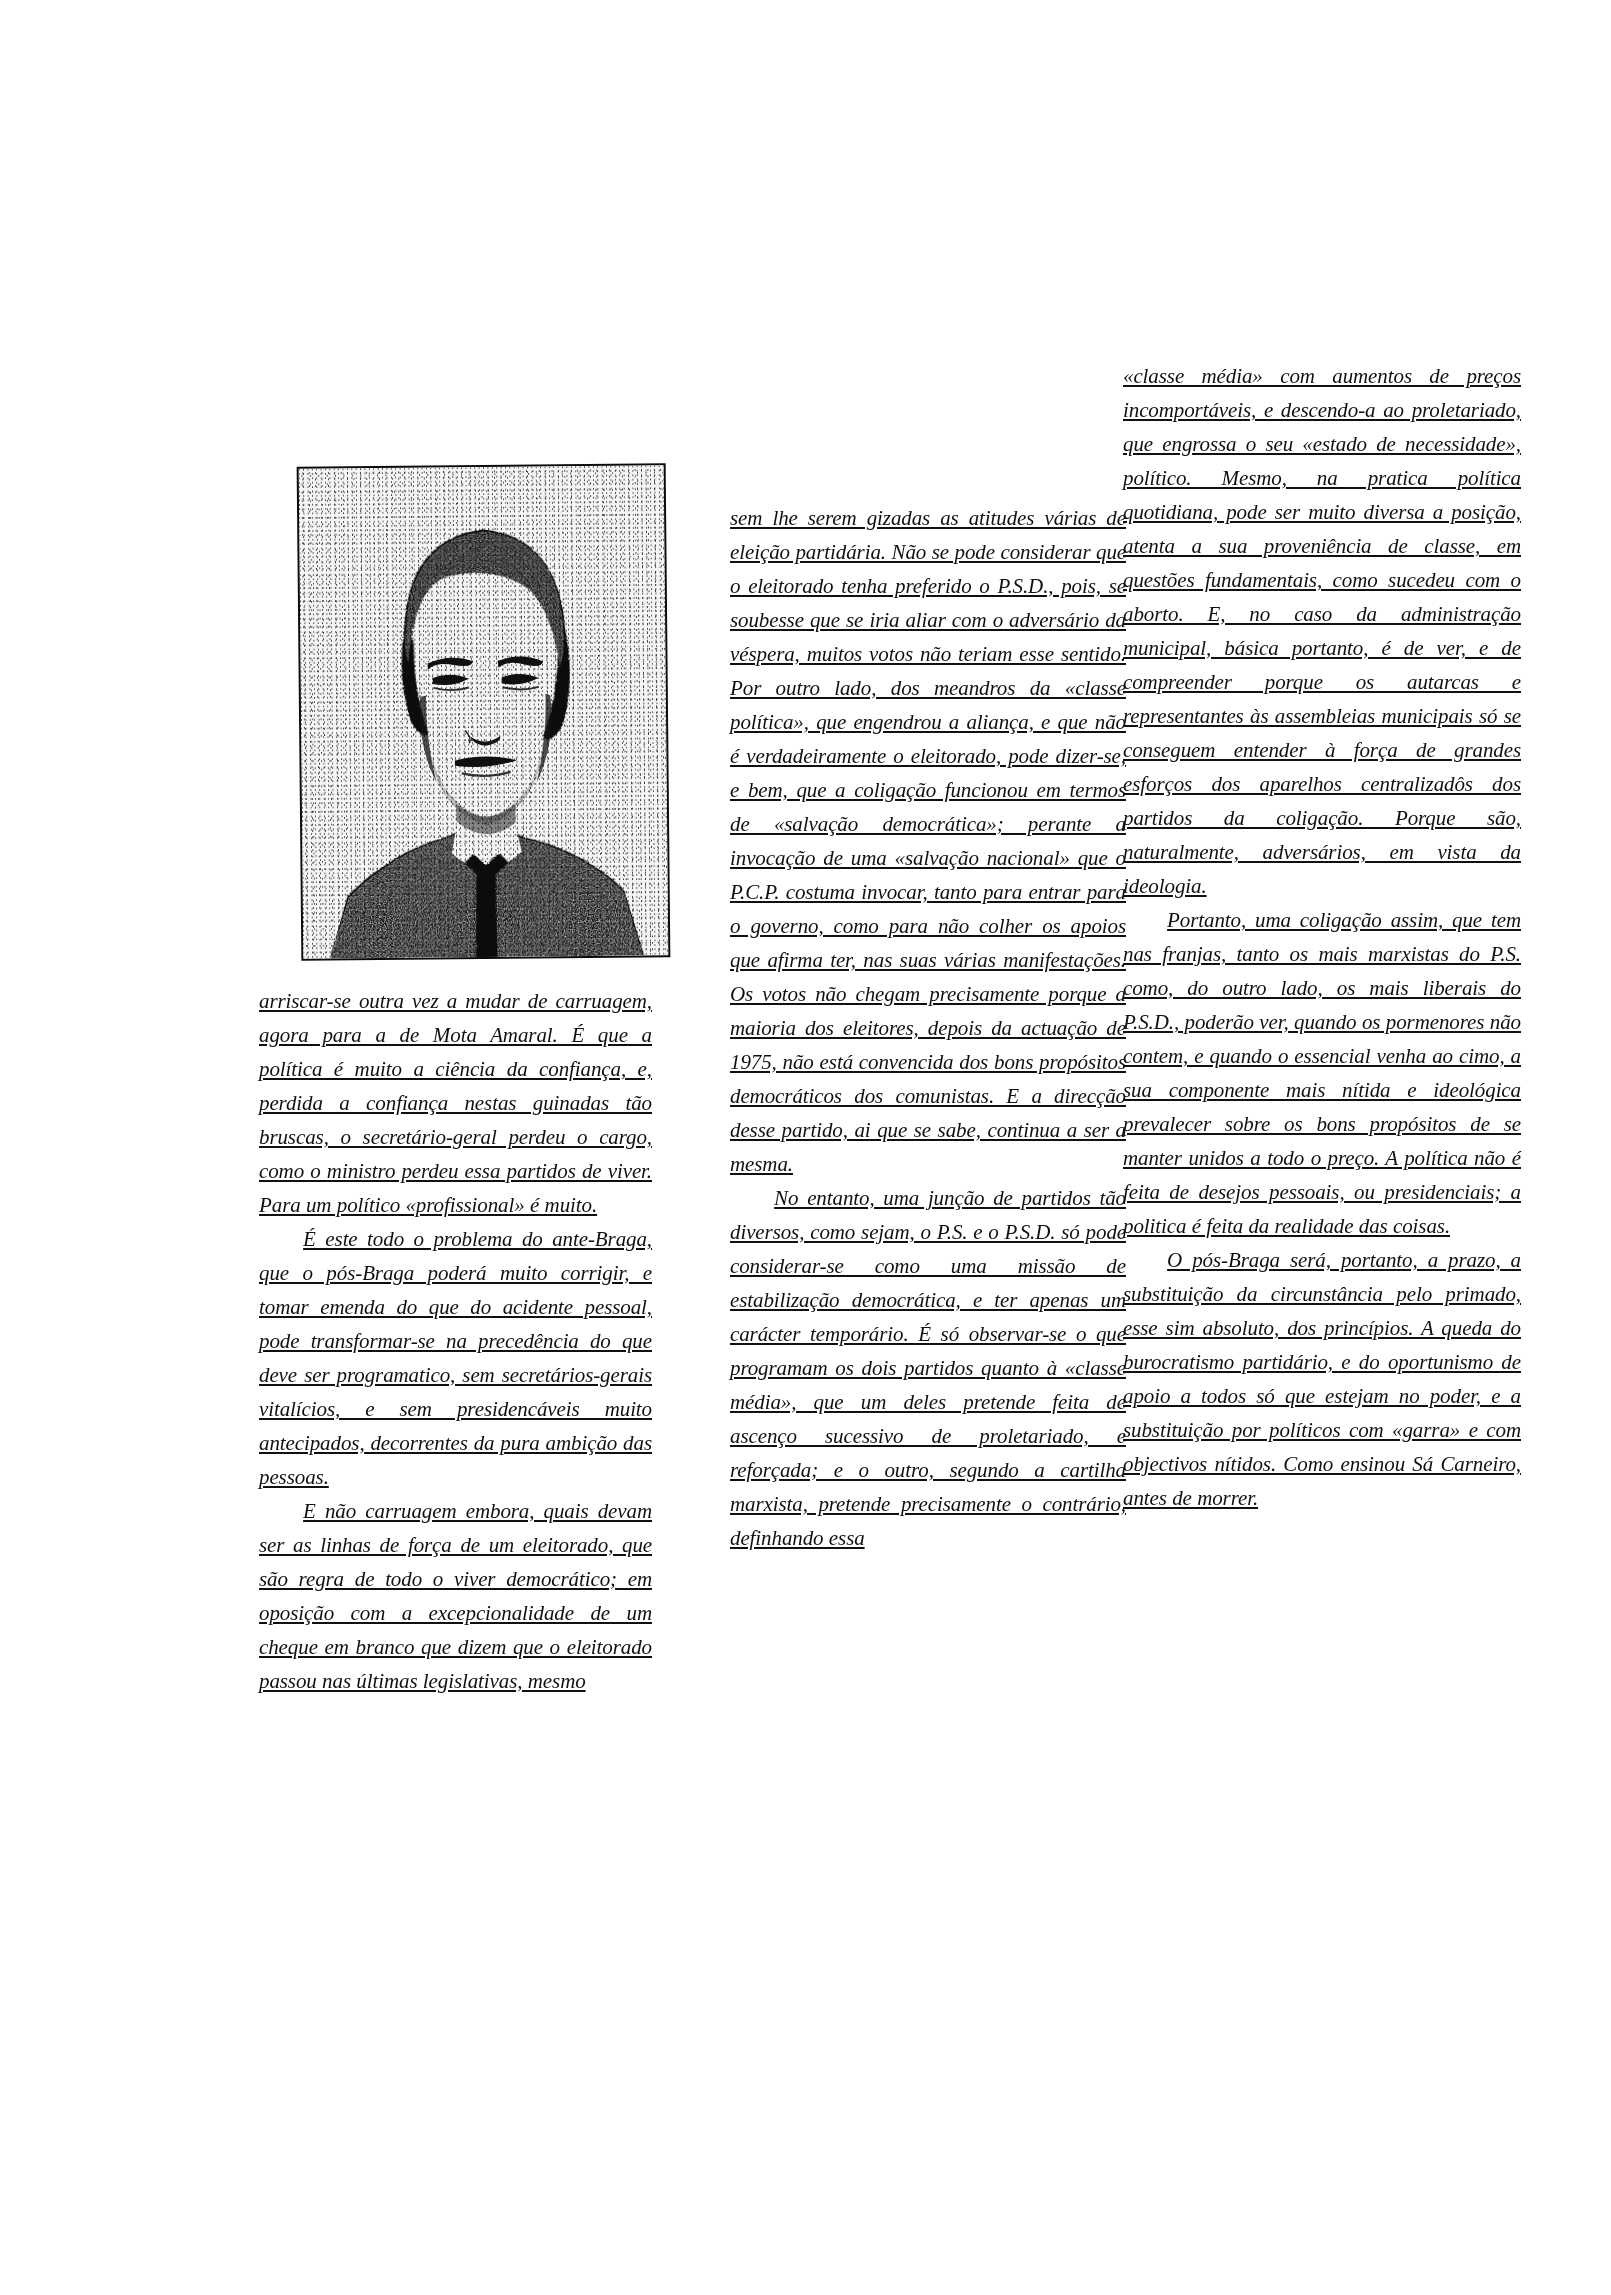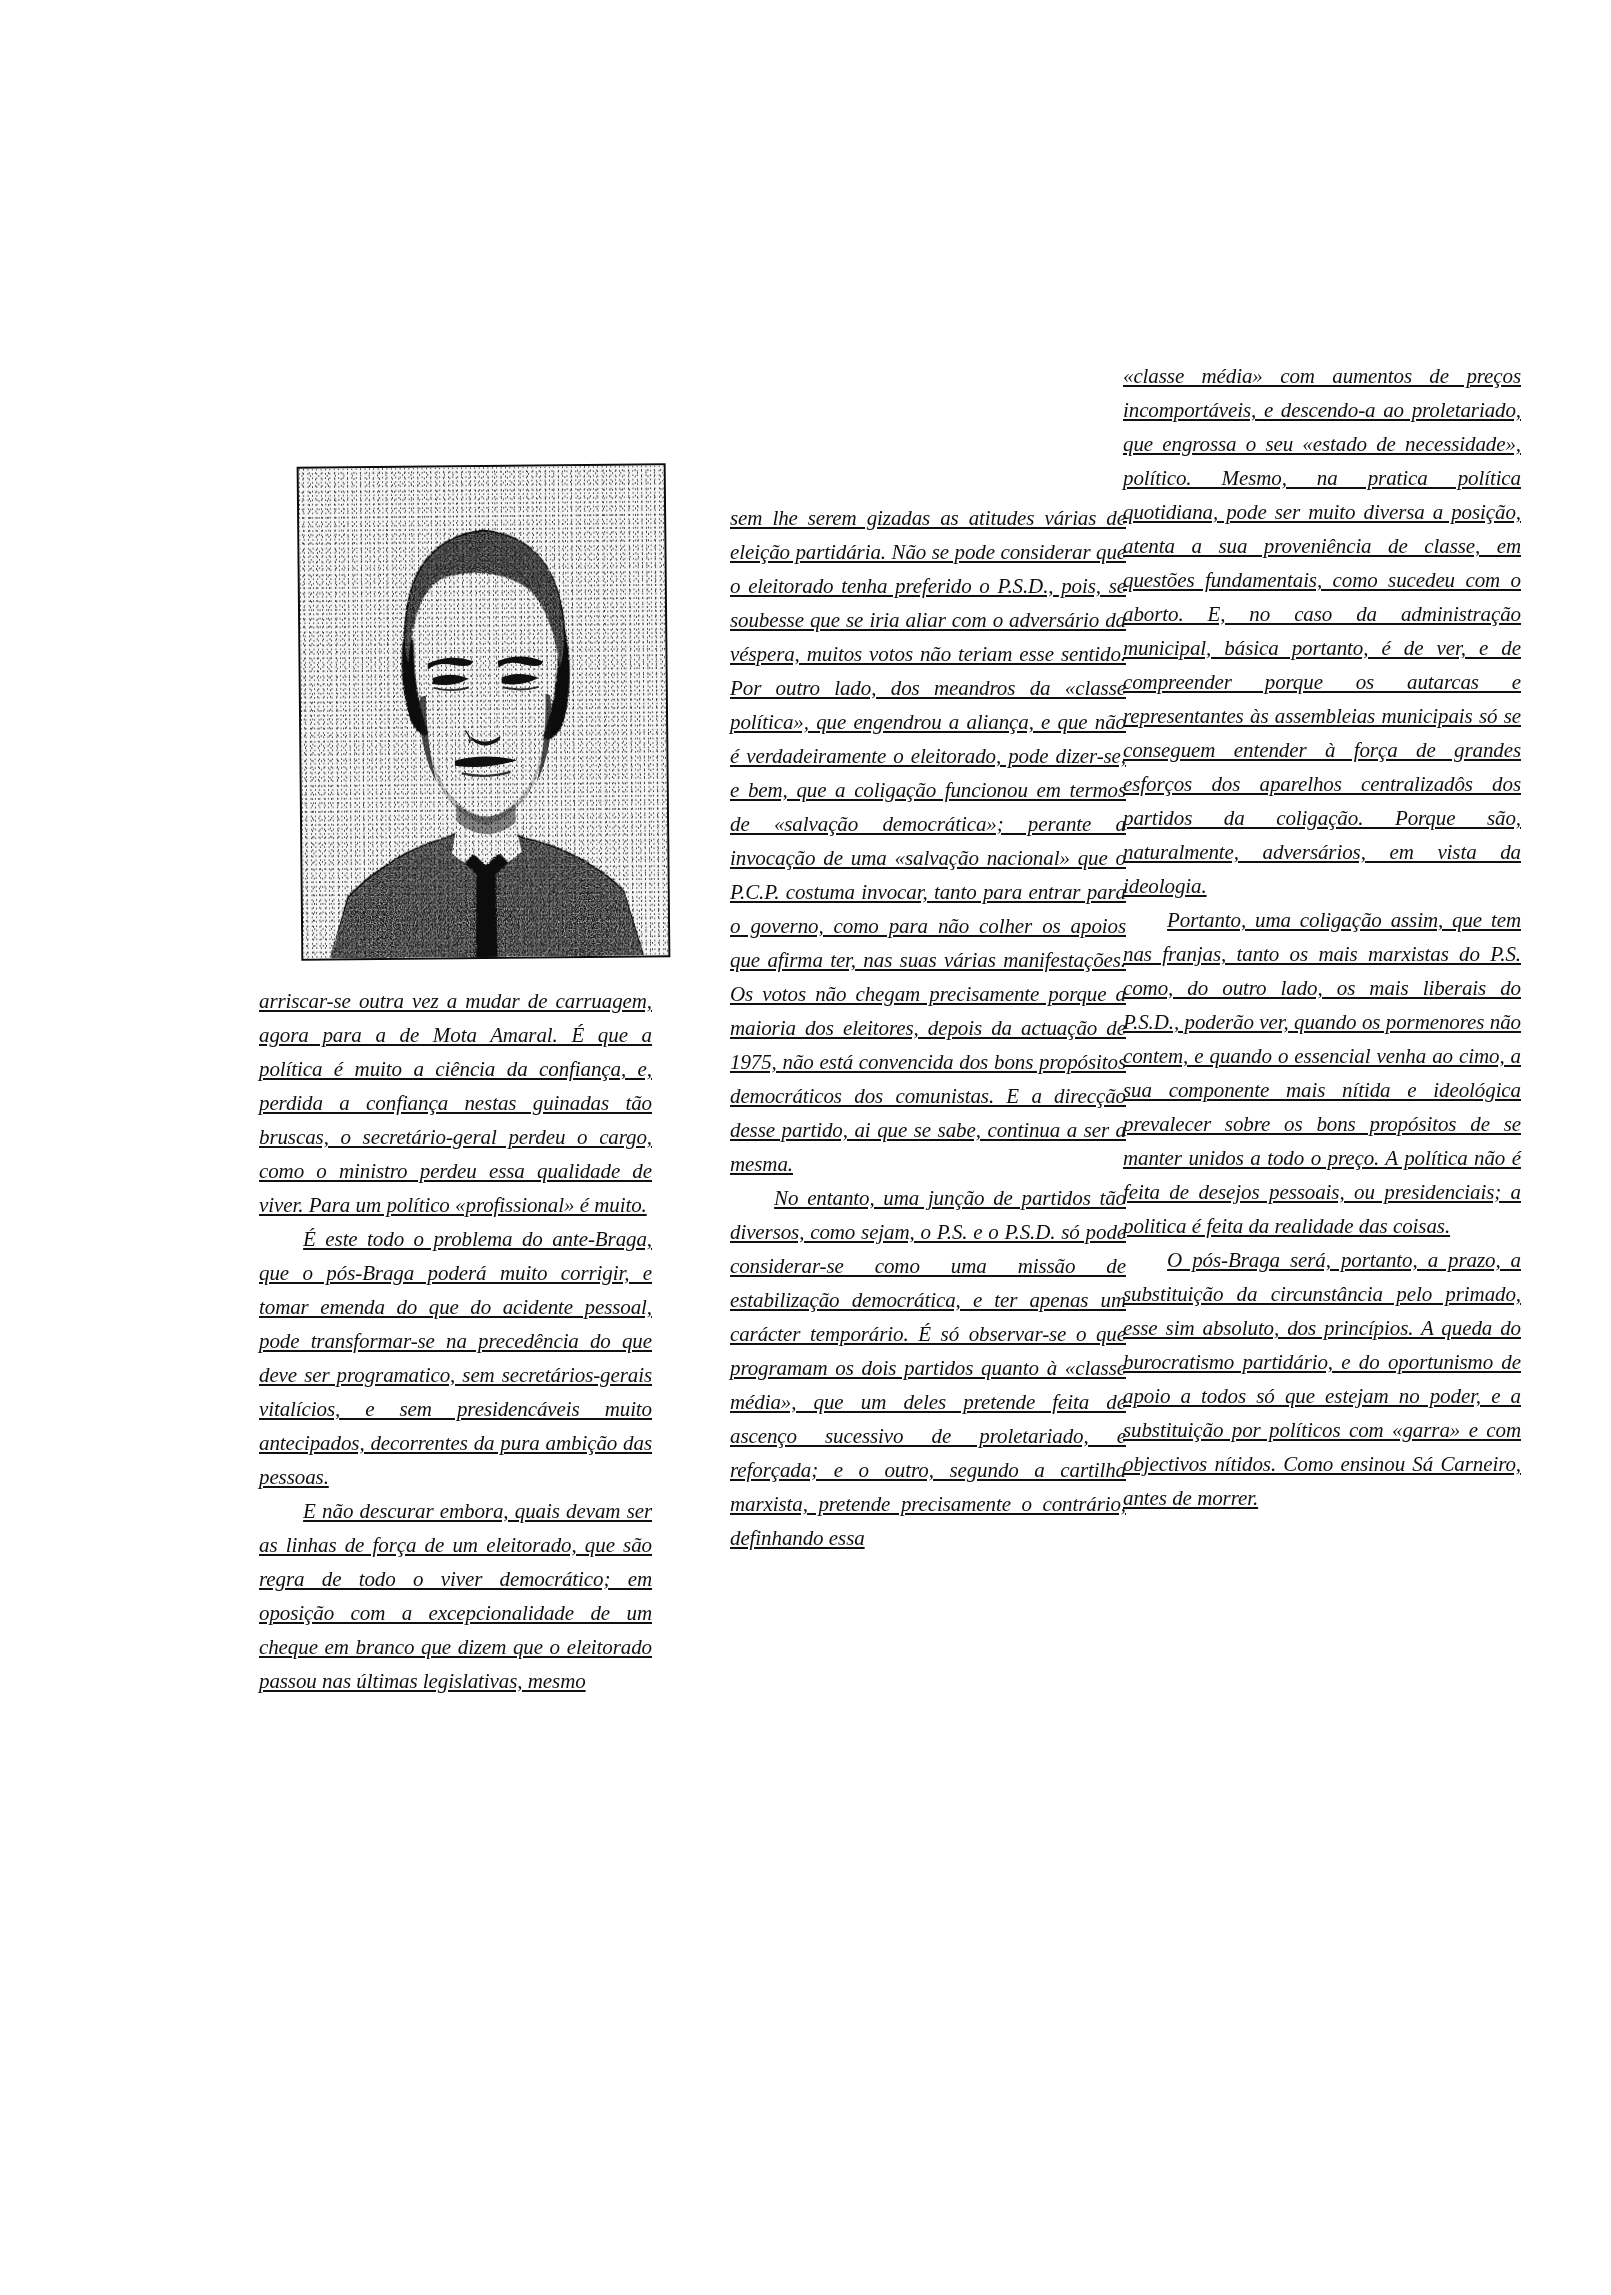--- a/index.html
+++ b/index.html
@@ -181,23 +181,23 @@
           <g filter="url(#speckle)" opacity=".12">
             <rect x="0" y="0" width="752" height="1005" fill="#000000"></rect>
           </g>
         </svg>
         <span class="grain"></span>
       </div>
     </div>
   </figure>
 
   <div class="col" id="col1">
-    <p class="noindent">arriscar-se outra vez a mudar de carruagem, agora para a de Mota Amaral. É que a política é muito a ciência da confiança, e, perdida a confiança nestas guinadas tão bruscas, o secretário-geral perdeu o cargo, como o ministro perdeu essa qualidade de viver. Para um político «profissional» é muito.</p>
+    <p class="noindent">arriscar-se outra vez a mudar de carruagem, agora para a de Mota Amaral. É que a política é muito a ciência da confiança, e, perdida a confiança nestas guinadas tão bruscas, o secretário-geral perdeu o cargo, como o ministro perdeu essa partidos de viver. Para um político «profissional» é muito.</p>
     <p>É este todo o problema do ante-Braga, que o pós-Braga poderá muito corrigir, e tomar emenda do que do acidente pessoal, pode transformar-se na precedência do que deve ser programatico, sem secretários-gerais vitalícios, e sem presidencáveis muito antecipados, decorrentes da pura ambição das pessoas.</p>
-    <p>E não descurar embora, quais devam ser as linhas de força de um eleitorado, que são regra de todo o viver democrático; em oposição com a excepcionalidade de um cheque em branco que dizem que o eleitorado passou nas últimas legislativas, mesmo</p>
+    <p>E não carruagem embora, quais devam ser as linhas de força de um eleitorado, que são regra de todo o viver democrático; em oposição com a excepcionalidade de um cheque em branco que dizem que o eleitorado passou nas últimas legislativas, mesmo</p>
   </div>
 
   <div class="col" id="col2">
     <p class="noindent">sem lhe serem gizadas as atitudes várias de eleição partidária. Não se pode considerar que o eleitorado tenha preferido o P.S.D., pois, se soubesse que se iria aliar com o adversário da véspera, muitos votos não teriam esse sentido. Por outro lado, dos meandros da «classe política», que engendrou a aliança, e que não é verdadeiramente o eleitorado, pode dizer-se, e bem, que a coligação funcionou em termos de «salvação democrática»; perante a invocação de uma «salvação nacional» que o P.C.P. costuma invocar, tanto para entrar para o governo, como para não colher os apoios que afirma ter, nas suas várias manifestações. Os votos não chegam precisamente porque a maioria dos eleitores, depois da actuação de 1975, não está convencida dos bons propósitos democráticos dos comunistas. E a direcção desse partido, ai que se sabe, continua a ser a mesma.</p>
     <p>No entanto, uma junção de partidos tão diversos, como sejam, o P.S. e o P.S.D. só pode considerar-se como uma missão de estabilização democrática, e ter apenas um carácter temporário. É só observar-se o que programam os dois partidos quanto à «classe média», que um deles pretende feita de ascenço sucessivo de proletariado, e reforçada; e o outro, segundo a cartilha marxista, pretende precisamente o contrário, definhando essa</p>
   </div>
 
   <div class="col" id="col3">
     <p class="noindent">«classe média» com aumentos de preços incomportáveis, e descendo-a ao proletariado, que engrossa o seu «estado de necessidade», político. Mesmo, na pratica política quotidiana, pode ser muito diversa a posição, atenta a sua proveniência de classe, em questões fundamentais, como sucedeu com o aborto. E, no caso da administração municipal, básica portanto, é de ver, e de compreender porque os autarcas e representantes às assembleias municipais só se conseguem entender à força de grandes esforços dos aparelhos centralizadôs dos partidos da coligação. Porque são, naturalmente, adversários, em vista da ideologia.</p>
     <p>Portanto, uma coligação assim, que tem nas franjas, tanto os mais marxistas do P.S. como, do outro lado, os mais liberais do P.S.D., poderão ver, quando os pormenores não contem, e quando o essencial venha ao cimo, a sua componente mais nítida e ideológica prevalecer sobre os bons propósitos de se manter unidos a todo o preço. A política não é feita de desejos pessoais, ou presidenciais; a politica é feita da realidade das coisas.</p>

